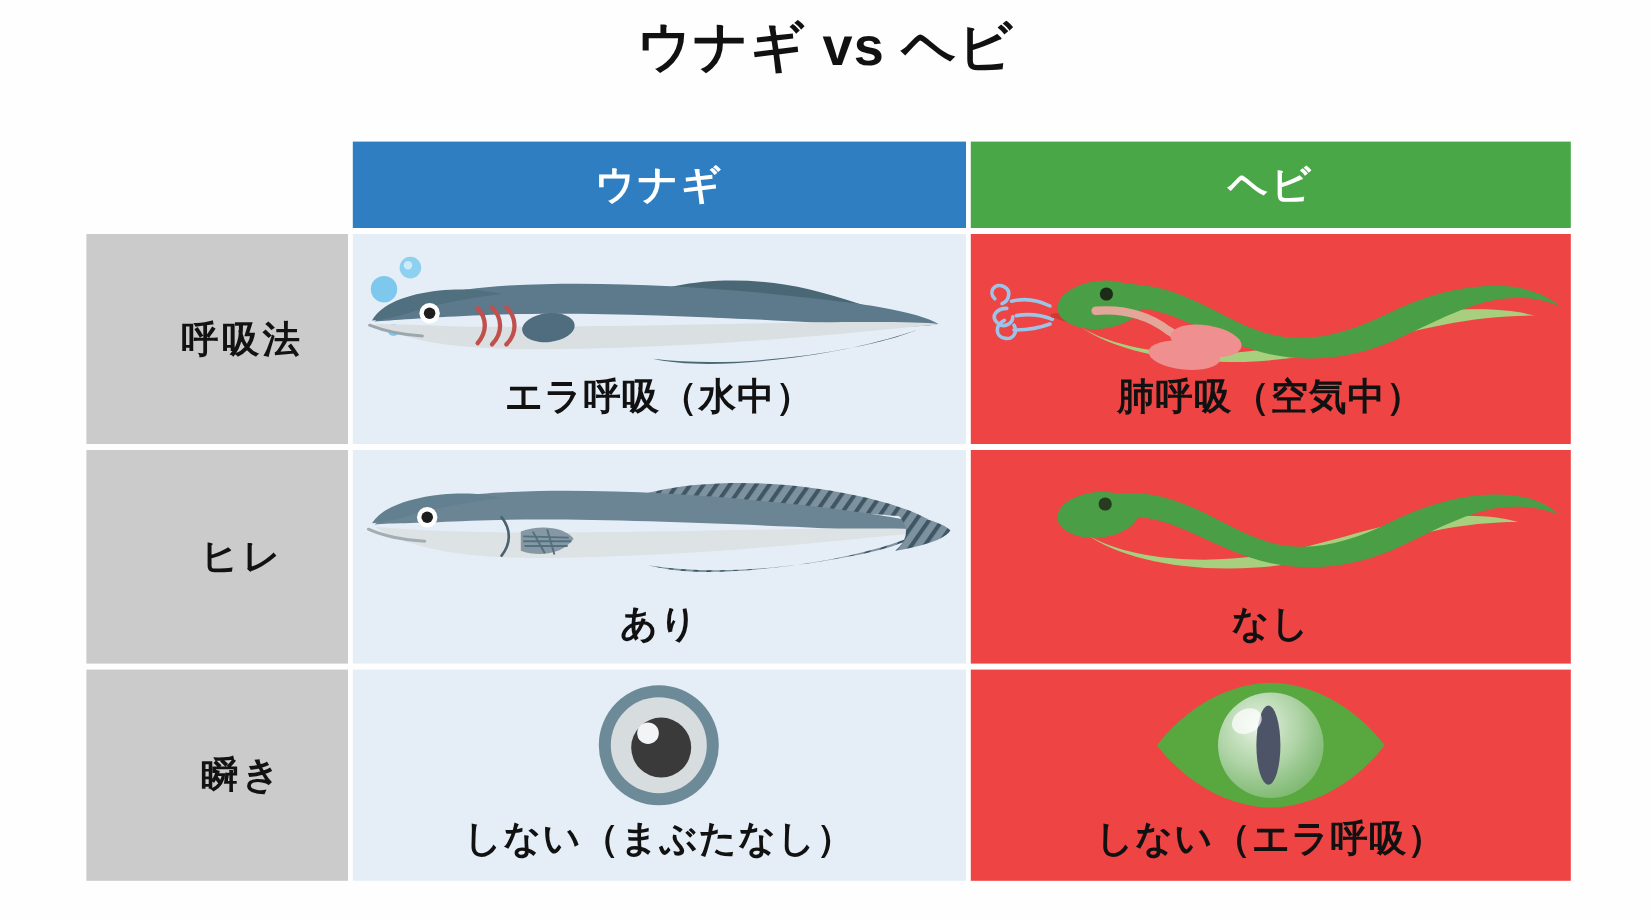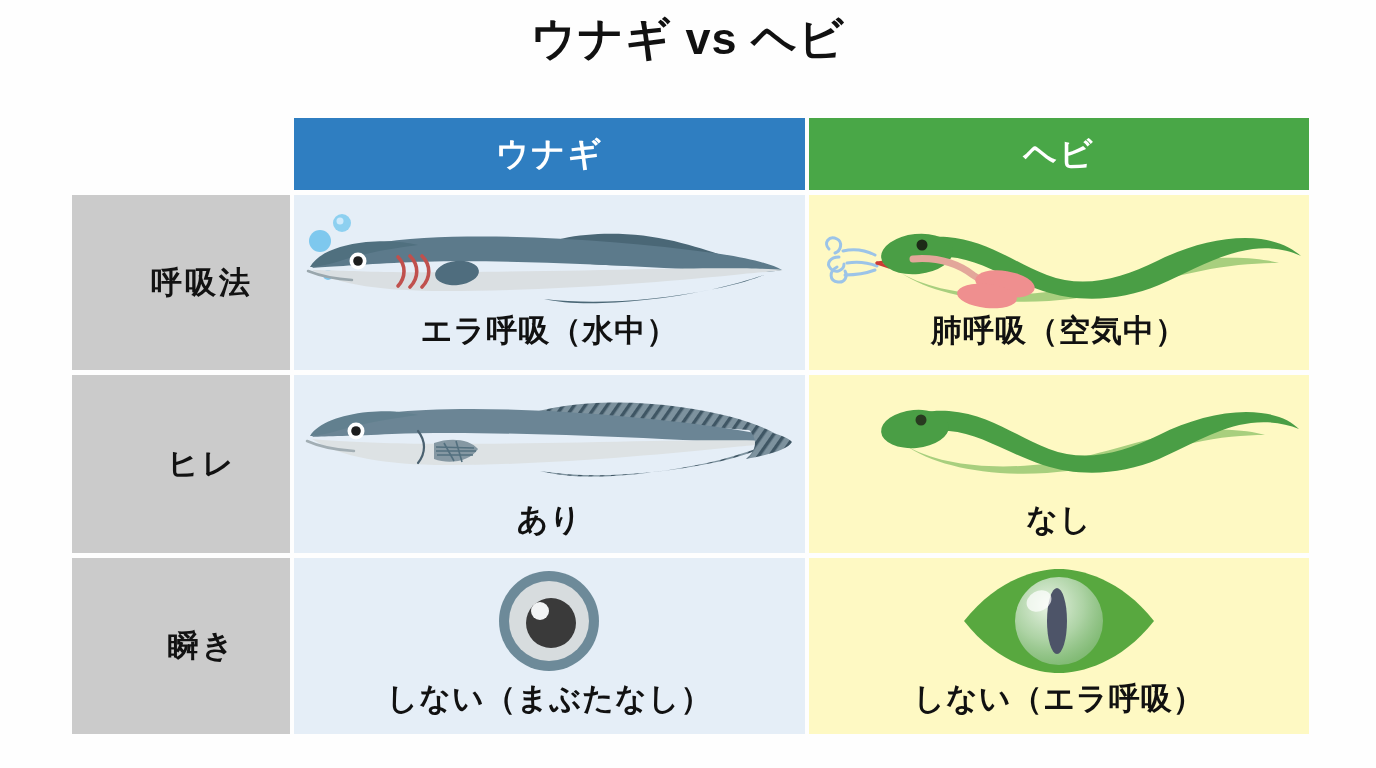--- a/index.html
+++ b/index.html
@@ -46,21 +46,21 @@
   .row-head {
     background: #cbcbcb;
     display: flex; align-items: center; justify-content: center;
     font-size: 31px; font-weight: bold; color: #121212;
     letter-spacing: 3px;
     padding-left: 42px;
   }
 
   .data-cell { display: block; }
   .data-cell.eel   { background: #e5eef7; }
-  .data-cell.snake { background: #fef9c3; }
+  .data-cell.snake { background: #ef4444; }
 
   .art {
     position: absolute; left: 0; top: 0; width: 100%;
   }
   .cell-label {
     position: absolute; left: 0; width: 100%;
     text-align: center;
     font-size: 31px; font-weight: bold; color: #111111;
     letter-spacing: 1px; white-space: nowrap;
   }

